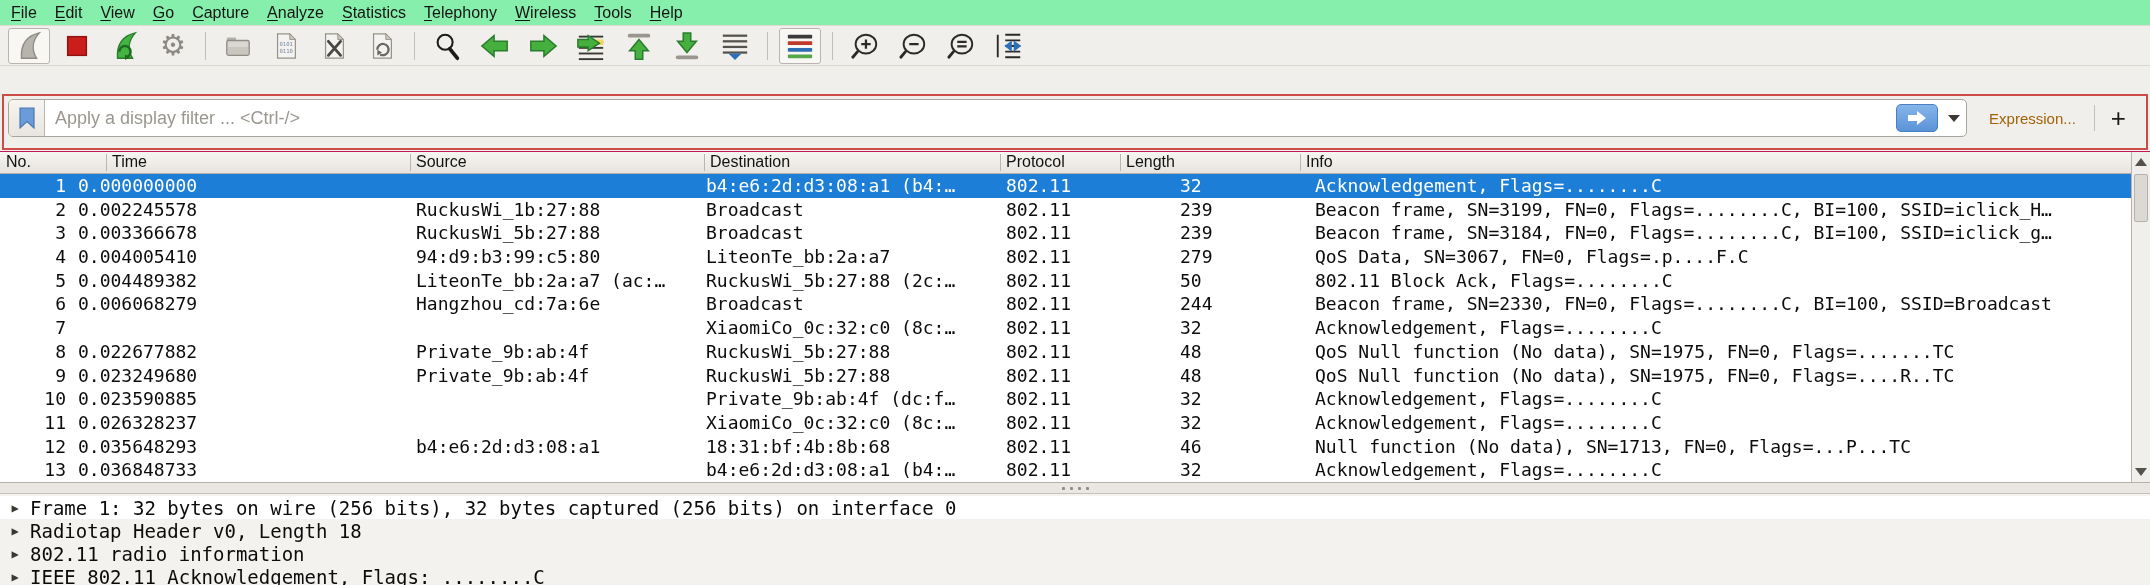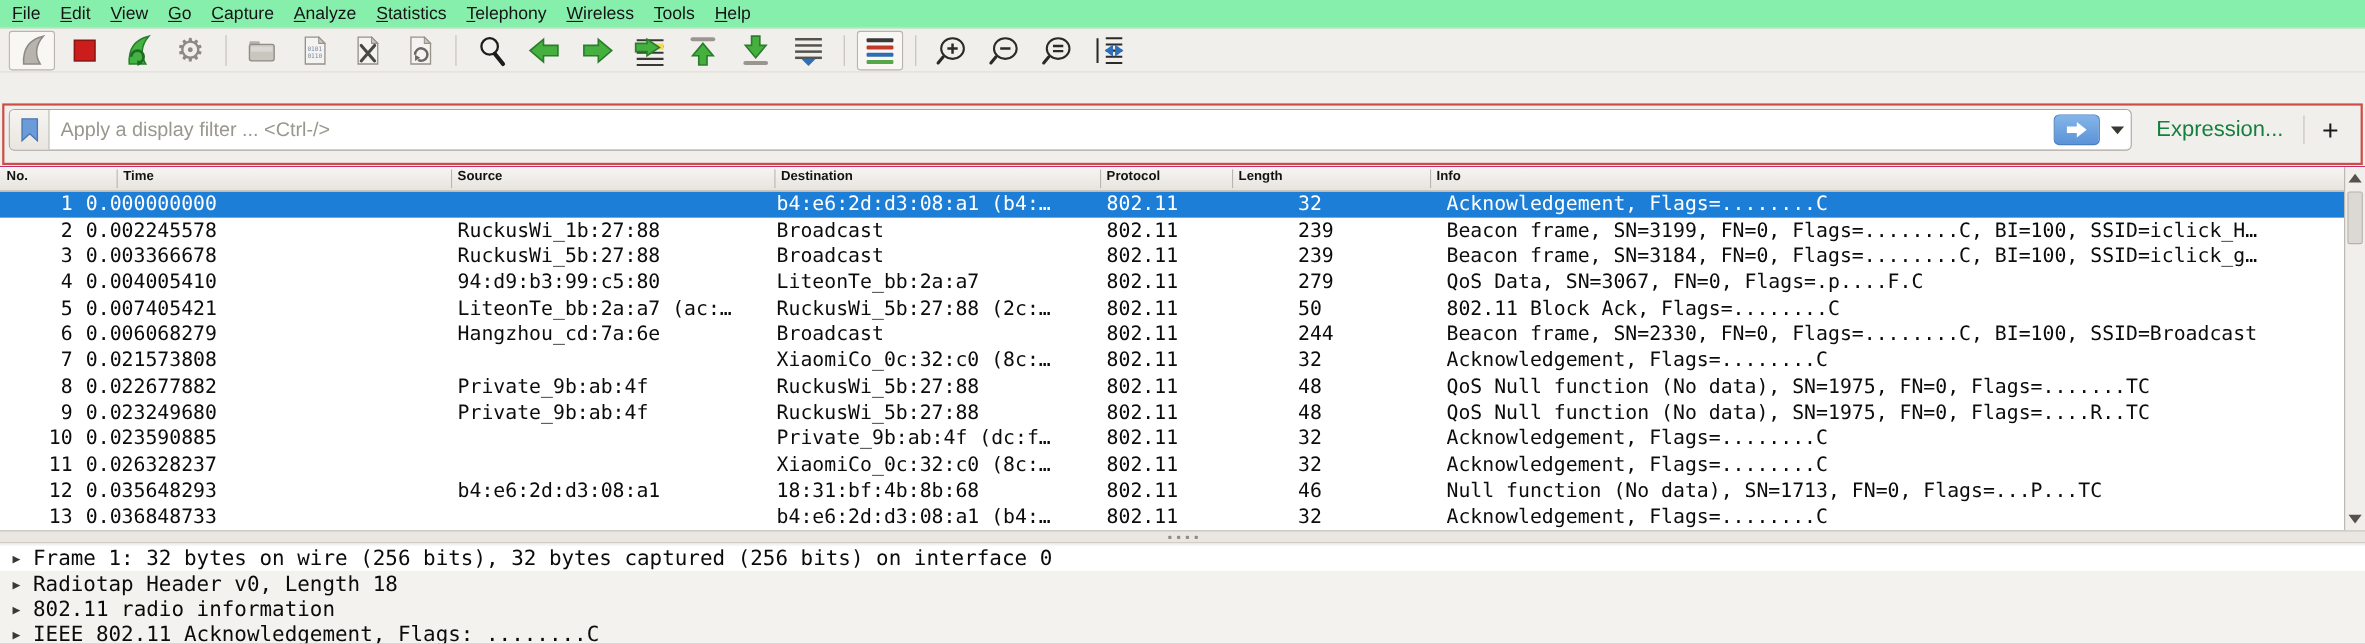--- a/index.html
+++ b/index.html
@@ -52,30 +52,30 @@
     font-family: "Liberation Sans", sans-serif; color: #222; background: transparent;
   }
   .filter-input::placeholder { color: #9a978f; opacity: 1; }
   .apply-btn {
     width: 42px; height: 28px; align-self: center; margin-right: 4px; flex: none;
     background: linear-gradient(#85b5e9, #5b93d8); border: 1px solid #4a7fc0; border-radius: 5px;
     display: flex; align-items: center; justify-content: center;
   }
   .caret-btn { width: 24px; align-self: stretch; display: flex; align-items: center; justify-content: center; }
   .caret { width: 0; height: 0; border-left: 6px solid transparent; border-right: 6px solid transparent; border-top: 7px solid #3a3832; }
-  .expression-btn { font-size: 20px; color: #15803d; padding: 0 18px 0 22px; white-space: nowrap; }
+  .expression-btn { font-size: 15px; color: #a16207; padding: 0 18px 0 22px; white-space: nowrap; }
   .fsep { width: 1px; height: 26px; background: #c3bfb8; }
   .add-filter-btn { font-size: 26px; color: #1a1a1a; padding: 0 16px; line-height: 1; }
 
   
   .packet-list { position: relative; height: 330px; background: #fff; }
   .header-row {
     position: relative; height: 22px; width: 2131px;
     background: linear-gradient(#f7f5f2, #e7e4df); border-bottom: 1px solid #b5b1aa;
-    font-size: 12px; color: #121212; font-weight: bold;
+    font-size: 16px; color: #121212;
   }
   .hcell { position: absolute; top: 1px; white-space: nowrap; }
   .hsep { position: absolute; top: 2px; bottom: 2px; width: 1px; background: #bab6af; }
   .rows { position: absolute; top: 22px; left: 0; width: 2131px; height: 308px; overflow: hidden; }
   .prow {
     position: relative; height: 23.7px; width: 100%;
     font-family: "DejaVu Sans Mono", monospace; font-size: 18px; line-height: 23.7px;
     color: #0c0c0c; background: #fff; white-space: nowrap;
   }
   .prow.selected { background: #1c7ed6; color: #ffffff; }
@@ -401,39 +401,38 @@
     <span class="pcell c-no">4</span>
     <span class="pcell c-time">0.004005410</span>
     <span class="pcell c-src">94:d9:b3:99:c5:80</span>
     <span class="pcell c-dst">LiteonTe_bb:2a:a7</span>
     <span class="pcell c-proto">802.11</span>
     <span class="pcell c-len">279</span>
     <span class="pcell c-info">QoS Data, SN=3067, FN=0, Flags=.p....F.C</span>
   </div>
         <div class="prow">
     <span class="pcell c-no">5</span>
-    <span class="pcell c-time">0.007405421</span>
+    <span class="pcell c-time">0.004489382</span>
     <span class="pcell c-src">LiteonTe_bb:2a:a7 (ac:…</span>
     <span class="pcell c-dst">RuckusWi_5b:27:88 (2c:…</span>
     <span class="pcell c-proto">802.11</span>
     <span class="pcell c-len">50</span>
     <span class="pcell c-info">802.11 Block Ack, Flags=........C</span>
   </div>
         <div class="prow">
     <span class="pcell c-no">6</span>
     <span class="pcell c-time">0.006068279</span>
     <span class="pcell c-src">Hangzhou_cd:7a:6e</span>
     <span class="pcell c-dst">Broadcast</span>
     <span class="pcell c-proto">802.11</span>
     <span class="pcell c-len">244</span>
     <span class="pcell c-info">Beacon frame, SN=2330, FN=0, Flags=........C, BI=100, SSID=Broadcast</span>
   </div>
         <div class="prow">
     <span class="pcell c-no">7</span>
-    <span class="pcell c-time">0.021573808</span>
     <span class="pcell c-src"></span>
     <span class="pcell c-dst">XiaomiCo_0c:32:c0 (8c:…</span>
     <span class="pcell c-proto">802.11</span>
     <span class="pcell c-len">32</span>
     <span class="pcell c-info">Acknowledgement, Flags=........C</span>
   </div>
         <div class="prow">
     <span class="pcell c-no">8</span>
     <span class="pcell c-time">0.022677882</span>
     <span class="pcell c-src">Private_9b:ab:4f</span>

